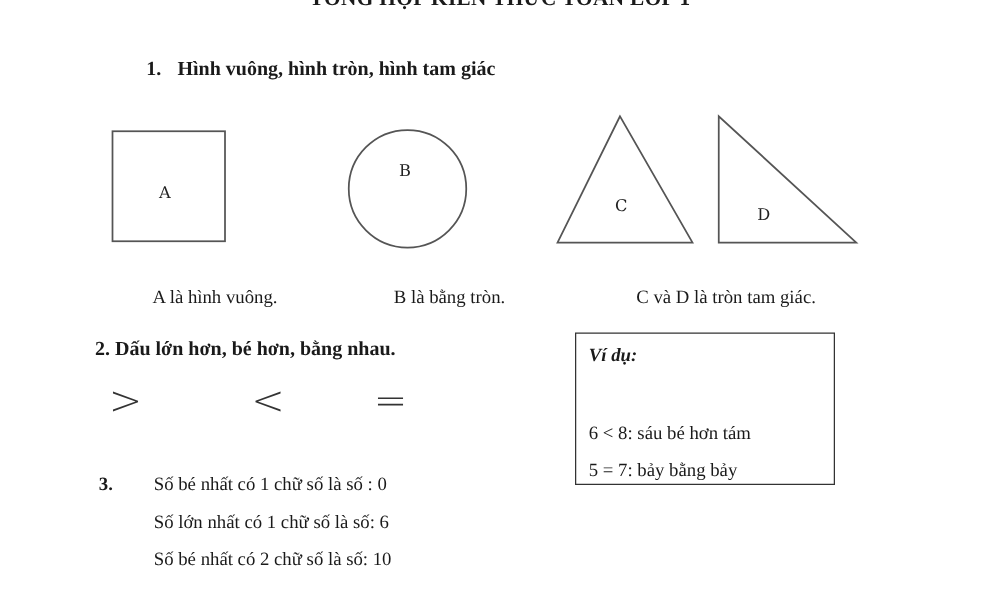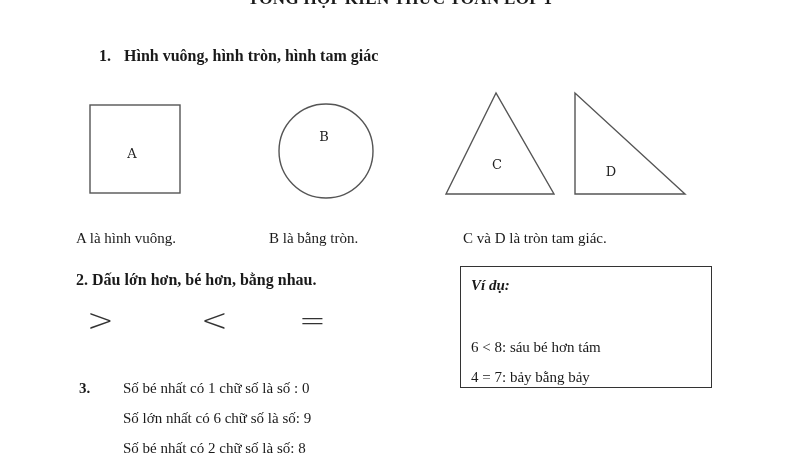--- a/index.html
+++ b/index.html
@@ -3,29 +3,29 @@
   <meta charset="utf-8">
   <style>
     html, body { margin: 0; padding: 0; }
     body {
       width: 800px; height: 471px; overflow: hidden; position: relative;
       background: #ffffff; color: #1a1a1a;
       font-family: "Liberation Serif", "DejaVu Serif", serif;
     }
     .abs { position: absolute; white-space: nowrap; }
     .title { left: 0; width: 800px; top: -11px; text-align: center; font-weight: bold; font-size: 17px; letter-spacing: 0.3px; }
-    .h1 { left: 99px; top: 47px; font-weight: bold; font-size: 16px; }
+    .h1 { left: 117px; top: 47px; font-weight: bold; font-size: 16px; }
     .h1 .num { display: inline-block; width: 25px; }
     .shapes { position: absolute; left: 0; top: 0; }
     .shape-label { font-family: "DejaVu Serif", serif; font-size: 13px; }
-    .caption { top: 230px; font-size: 15px; }
+    .caption { top: 230px; font-size: 15px; margin-left: 46px; }
     .h2 { left: 76px; top: 260px; font-weight: bold; font-size: 16px; margin-top: 11px; }
     .sign { top: 303px; font-family: "DejaVu Sans", sans-serif; font-size: 32px; font-weight: 300; color: #333; line-height: 34px; }
     .example-box {
-      position: absolute; left: 460px; top: 266px; width: 252px; height: 122px;
+      position: absolute; left: 460px; top: 266px; width: 208px; height: 122px;
       border: 1.5px solid #333; box-sizing: border-box; overflow: hidden;
     }
     .example-box .ex-title { position: absolute; left: 10px; top: 10px; font-style: italic; font-weight: bold; font-size: 15px; }
     .example-box .ex-line { position: absolute; left: 10px; font-size: 15px; white-space: nowrap; }
     .s3-num { left: 79px; top: 380px; font-weight: bold; font-size: 15px; }
     .s3-line { left: 123px; font-size: 15px; }
   </style>
 </head>
 <body>
 
@@ -60,19 +60,19 @@
 
 <div class="abs h2">2. Dấu lớn hơn, bé hơn, bằng nhau.</div>
 
 <div class="abs sign" style="left:87px;">&gt;</div>
 <div class="abs sign" style="left:201px;">&lt;</div>
 <div class="abs sign" style="left:299px;">=</div>
 
 <div class="example-box">
   <div class="ex-title">Ví dụ:</div>
   <div class="ex-line" style="top:72px;">6 &lt; 8: sáu bé hơn tám</div>
-  <div class="ex-line" style="top:102px;">4 = 7: bảy bằng bảy</div>
+  <div class="ex-line" style="top:102px;">5 = 7: bảy bằng bảy</div>
 </div>
 
 <div class="abs s3-num">3.</div>
 <div class="abs s3-line" style="top:380px;">Số bé nhất có 1 chữ số là số : 0</div>
-<div class="abs s3-line" style="top:410px;">Số lớn nhất có 6 chữ số là số: 9</div>
-<div class="abs s3-line" style="top:440px;">Số bé nhất có 2 chữ số là số: 8</div>
+<div class="abs s3-line" style="top:410px;">Số lớn nhất có 1 chữ số là số: 6</div>
+<div class="abs s3-line" style="top:440px;">Số bé nhất có 2 chữ số là số: 10</div>
 
 </body></html>

